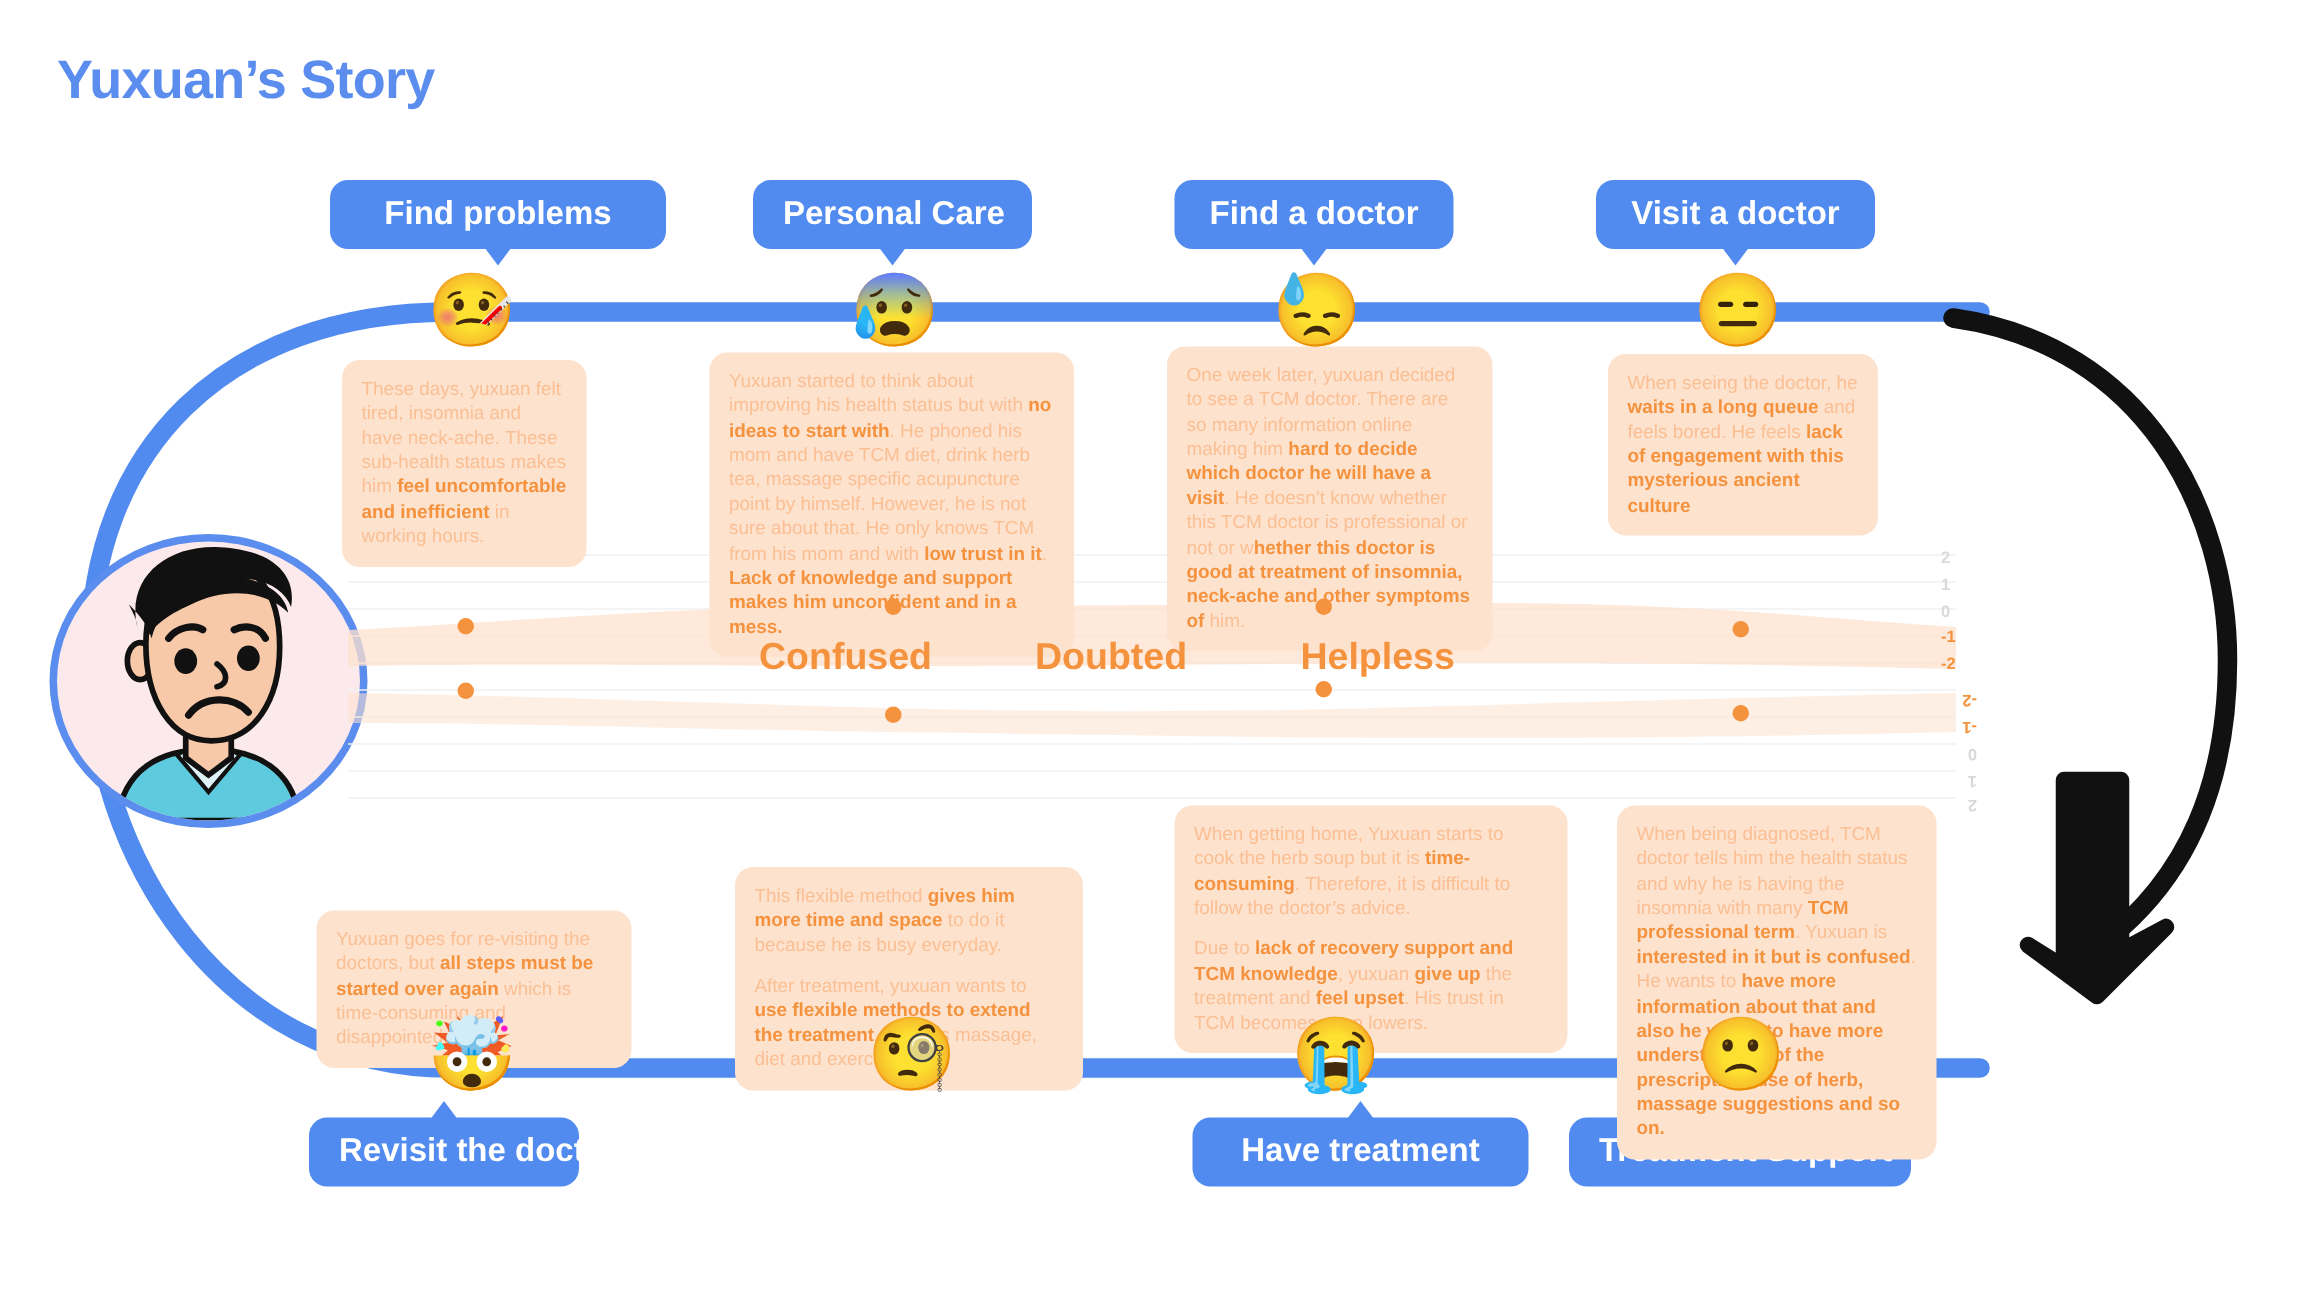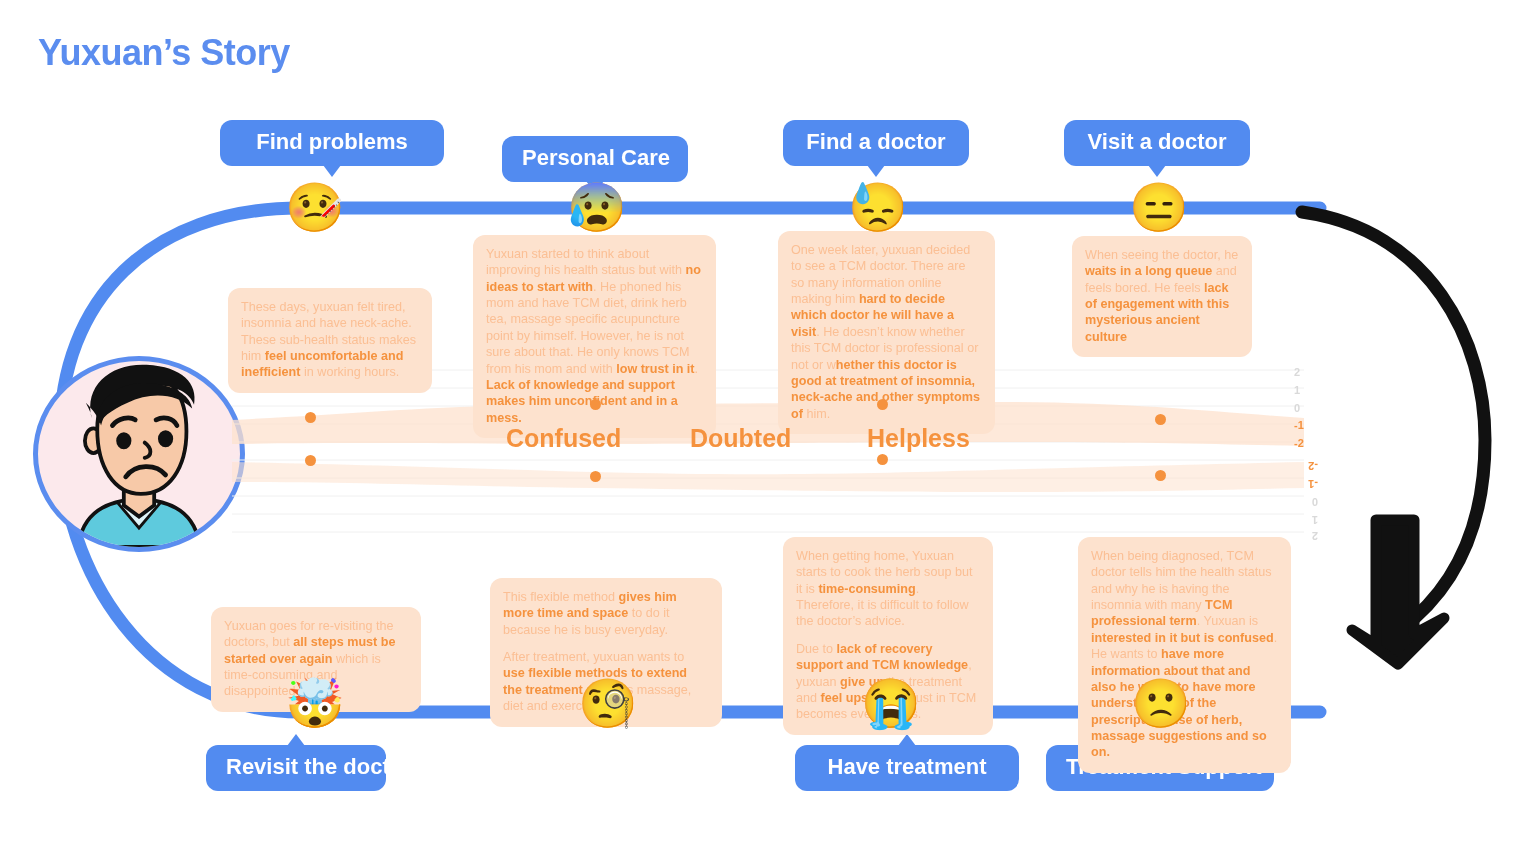--- a/index.html
+++ b/index.html
@@ -199,25 +199,25 @@
     <div class="axis-tick flip" style="top:154px;">1</div>
     <div class="axis-tick flip" style="top:170px;">2</div>
   </div>
 
   <div class="emo-word" style="left:506px; top:424px;">Confused</div>
   <div class="emo-word" style="left:690px; top:424px;">Doubted</div>
   <div class="emo-word" style="left:867px; top:424px;">Helpless</div>
 
   <div class="pill top" style="left:220px; top:120px; width:224px;">Find problems</div>
   <div class="emoji" style="left:285px; top:180px;">🤒</div>
-  <div class="note" style="left:228px; top:240px; width:204px;margin-top:48px;">
+  <div class="note" style="left:228px; top:240px; width:163px;">
       <p><span>These days, yuxuan felt tired, insomnia and have neck-ache. These sub-health status makes him </span><b>feel uncomfortable and inefficient</b><span> in working hours.</span></p>
     </div>
 
-  <div class="pill top" style="left:502px; top:136px; width:186px;">Personal Care</div>
+  <div class="pill top" style="left:502px; top:120px; width:186px;">Personal Care</div>
   <div class="emoji" style="left:567px; top:180px;">😰</div>
   <div class="note" style="left:473px; top:235px; width:243px;">
       <p><span>Yuxuan started to think about improving his health status but with </span><b>no ideas to start with</b><span>. He phoned his mom and have TCM diet, drink herb tea, massage specific acupuncture point by himself. However, he is not sure about that. He only knows TCM from his mom and with </span><b>low trust in it</b><span>. </span><b>Lack of knowledge and support makes him unconfident and in a mess.</b></p>
     </div>
 
   <div class="pill top" style="left:783px; top:120px; width:186px;">Find a doctor</div>
   <div class="emoji" style="left:848px; top:180px;">😓</div>
   <div class="note" style="left:778px; top:231px; width:217px;">
       <p><span>One week later, yuxuan decided to see a TCM doctor. There are so many information online making him </span><b>hard to decide which doctor he will have a visit</b><span>. He doesn’t know whether this TCM doctor is professional or not or w</span><b>hether this doctor is good at treatment of insomnia, neck-ache and other symptoms of</b><span> him.</span></p>
     </div>
@@ -233,21 +233,21 @@
     </div>
   <div class="emoji" style="left:285px; top:676px;">🤯</div>
   <div class="pill bot" style="left:206px; top:745px; width:180px;">Revisit the doctor</div>
 
   <div class="note" style="left:490px; top:578px; width:232px;">
       <p><span>This flexible method </span><b>gives him more time and space</b><span> to do it because he is busy everyday.</span></p>
       <p><span>After treatment, yuxuan wants to </span><b>use flexible methods to extend the treatment</b><span>, such as massage, diet and exercise.</span></p>
     </div>
   <div class="emoji" style="left:578px; top:676px;">🧐</div>
 
-  <div class="note" style="left:783px; top:537px; width:210px;">
+  <div class="note" style="left:783px; top:537px; width:262px;">
       <p><span>When getting home, Yuxuan starts to cook the herb soup but it is </span><b>time-consuming</b><span>. Therefore, it is difficult to follow the doctor’s advice.</span></p>
       <p><span>Due to </span><b>lack of recovery support and TCM knowledge</b><span>, yuxuan </span><b>give up</b><span> the treatment and </span><b>feel upset</b><span>. His trust in TCM becomes even lowers.</span></p>
     </div>
   <div class="emoji" style="left:861px; top:676px;">😭</div>
   <div class="pill bot" style="left:795px; top:745px; width:224px;">Have treatment</div>
 
   <div class="note" style="left:1053px; top:537px; width:213px;margin-left:25px;">
       <p><span>When being diagnosed, TCM doctor tells him the health status and why he is having the insomnia with many </span><b>TCM professional term</b><span>. Yuxuan is </span><b>interested in it but is confused</b><span>. He wants to </span><b>have more information about that and also he wants to have more understanding of the prescription, use of herb, massage suggestions and so on.</b></p>
     </div>
   <div class="emoji" style="left:1131px; top:676px;">🙁</div>

